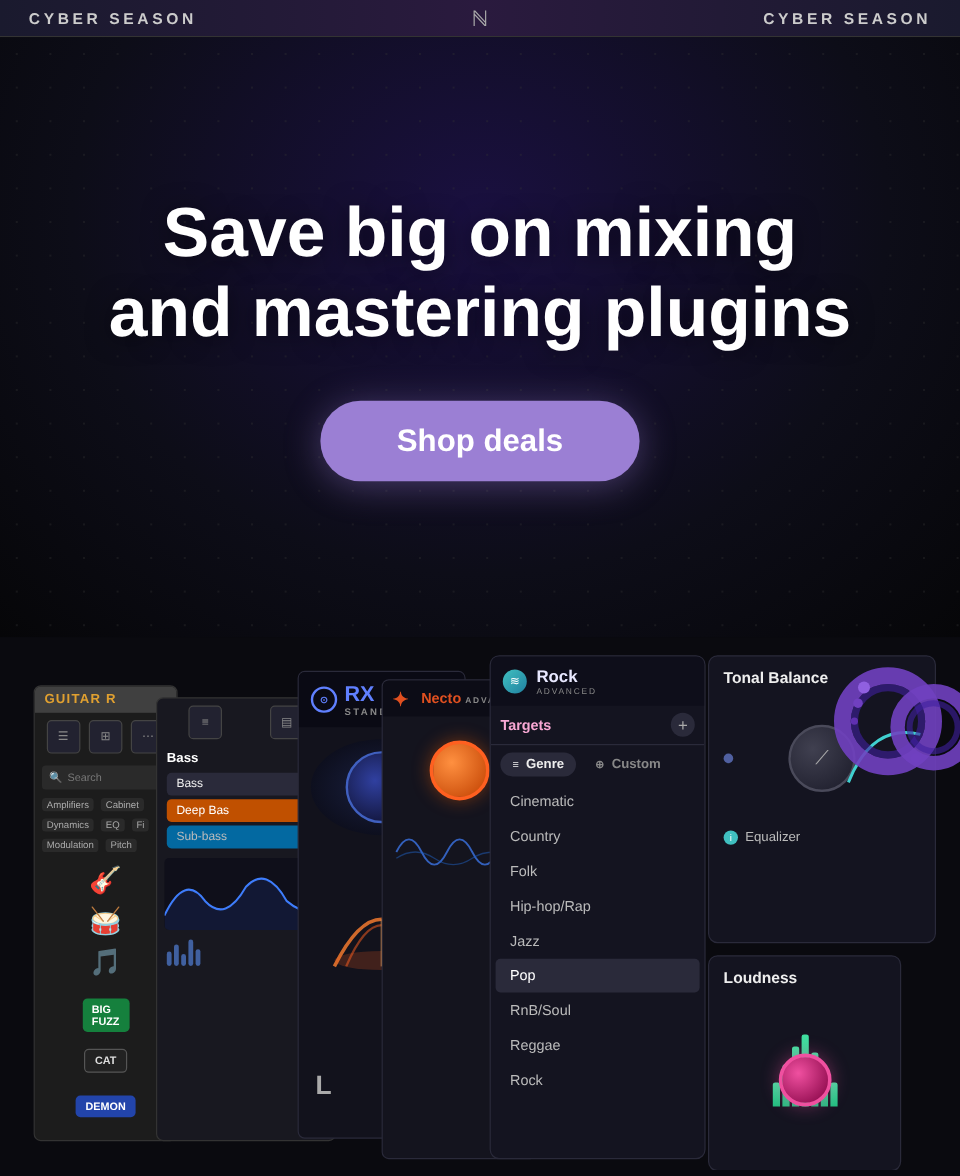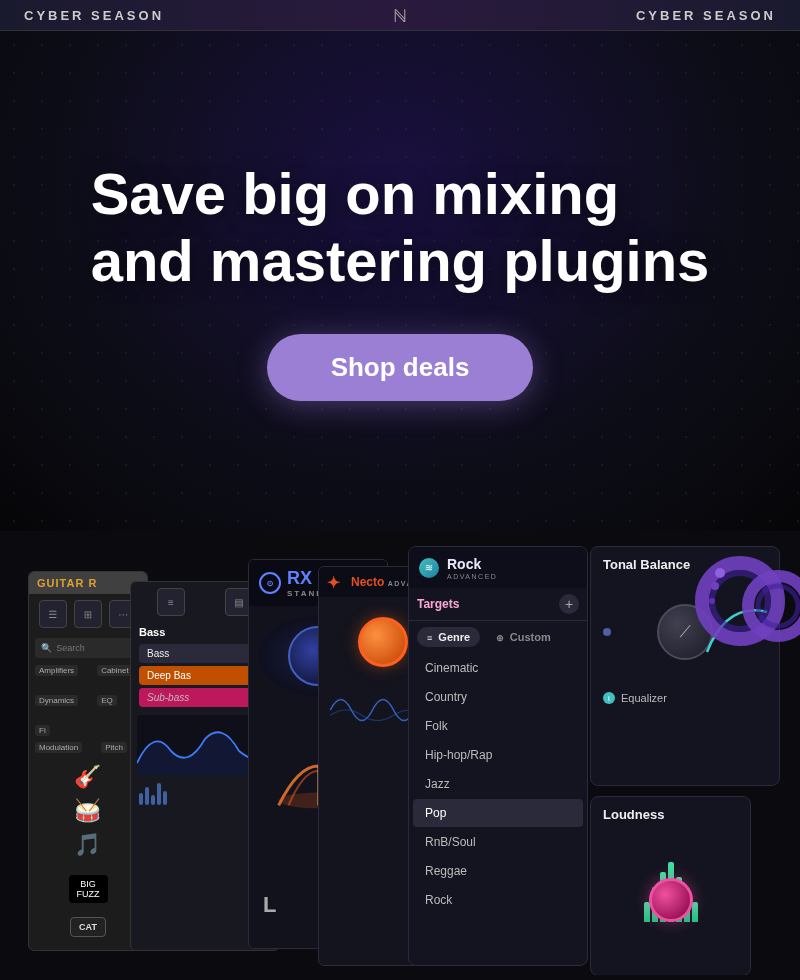--- a/index.html
+++ b/index.html
@@ -57,21 +57,21 @@
       inset: 0;
       background-image: radial-gradient(circle, #333 1px, transparent 1px);
       background-size: 28px 28px;
       opacity: 0.35;
     }
 
     .hero-title {
       font-size: 58px;
       font-weight: 900;
       color: #fff;
-      text-align: left;
+      text-align: center;
       line-height: 1.15;
       z-index: 1;
       max-width: 700px;
       text-shadow: 0 2px 20px rgba(0,0,0,0.5);
     }
 
     .shop-btn {
       margin-top: 40px;
       z-index: 1;
       background: #9b7fd4;
@@ -133,46 +133,46 @@
       margin: 4px 6px;
       display: flex;
       align-items: center;
       padding: 0 6px;
       gap: 4px;
     }
     .panel-guitar .search-bar span { color: #777; font-size: 9px; }
     .tag-row {
       display: flex;
       flex-wrap: wrap;
-      gap: 19px;
+      gap: 6px;
       padding: 3px 6px;
     }
     .tag {
       background: #2a2a2a;
       color: #aaa;
       font-size: 8px;
       border-radius: 3px;
       padding: 1px 4px;
     }
     .plugin-logo {
       width: 80px;
       height: 30px;
       margin: 8px auto;
       display: flex;
       align-items: center;
       justify-content: center;
     }
     .big-fuzz {
-      background: #000000;
+      background: #15803d;
       color: #fff;
       font-size: 9px;
-      font-weight: 400;
+      font-weight: 700;
       border-radius: 4px;
       padding: 4px 8px;
-      text-align: center;
+      text-align: left;
     }
     .cat-logo {
       background: #222;
       color: #ddd;
       font-size: 9px;
       font-weight: 900;
       border-radius: 4px;
       padding: 4px 8px;
       border: 1px solid #555;
     }
@@ -659,21 +659,21 @@
     <div class="neutron-controls">
       <div class="ctrl-box">≡</div>
       <div class="ctrl-box">▤</div>
     </div>
 
     <div style="padding:4px 8px;color:#fff;font-size:11px;font-weight:700;">Bass</div>
 
     <div style="padding:2px 8px;display:flex;flex-direction:column;gap:3px;">
       <div style="background:#2a2a3a;padding:4px 8px;border-radius:4px;color:#eee;font-size:10px;">Bass</div>
       <div style="background:#c05000;padding:4px 8px;border-radius:4px;color:#fff;font-size:10px;">Deep Bas</div>
-      <div style="background:#be185d;padding:4px 8px;border-radius:4px;color:#bbb;font-size:10px;font-style:italic;">Sub-bass</div>
+      <div style="background:#0369a1;padding:4px 8px;border-radius:4px;color:#bbb;font-size:10px;">Sub-bass</div>
     </div>
     <div class="neutron-eq">
       <svg viewBox="0 0 120 50" preserveAspectRatio="none">
         <path d="M0 40 Q15 10 30 30 Q45 45 60 20 Q75 5 90 30 Q105 42 120 35" fill="none" stroke="#4080ff" stroke-width="1.5"></path>
         <path d="M0 40 Q15 10 30 30 Q45 45 60 20 Q75 5 90 30 Q105 42 120 35 L120 50 L0 50Z" fill="rgba(40,80,200,0.15)"></path>
       </svg>
     </div>
 
     <div style="display:flex;align-items:flex-end;gap:2px;padding:6px 8px;height:30px;">
       <div style="width:4px;height:12px;background:#4060a0;border-radius:2px;"></div>

